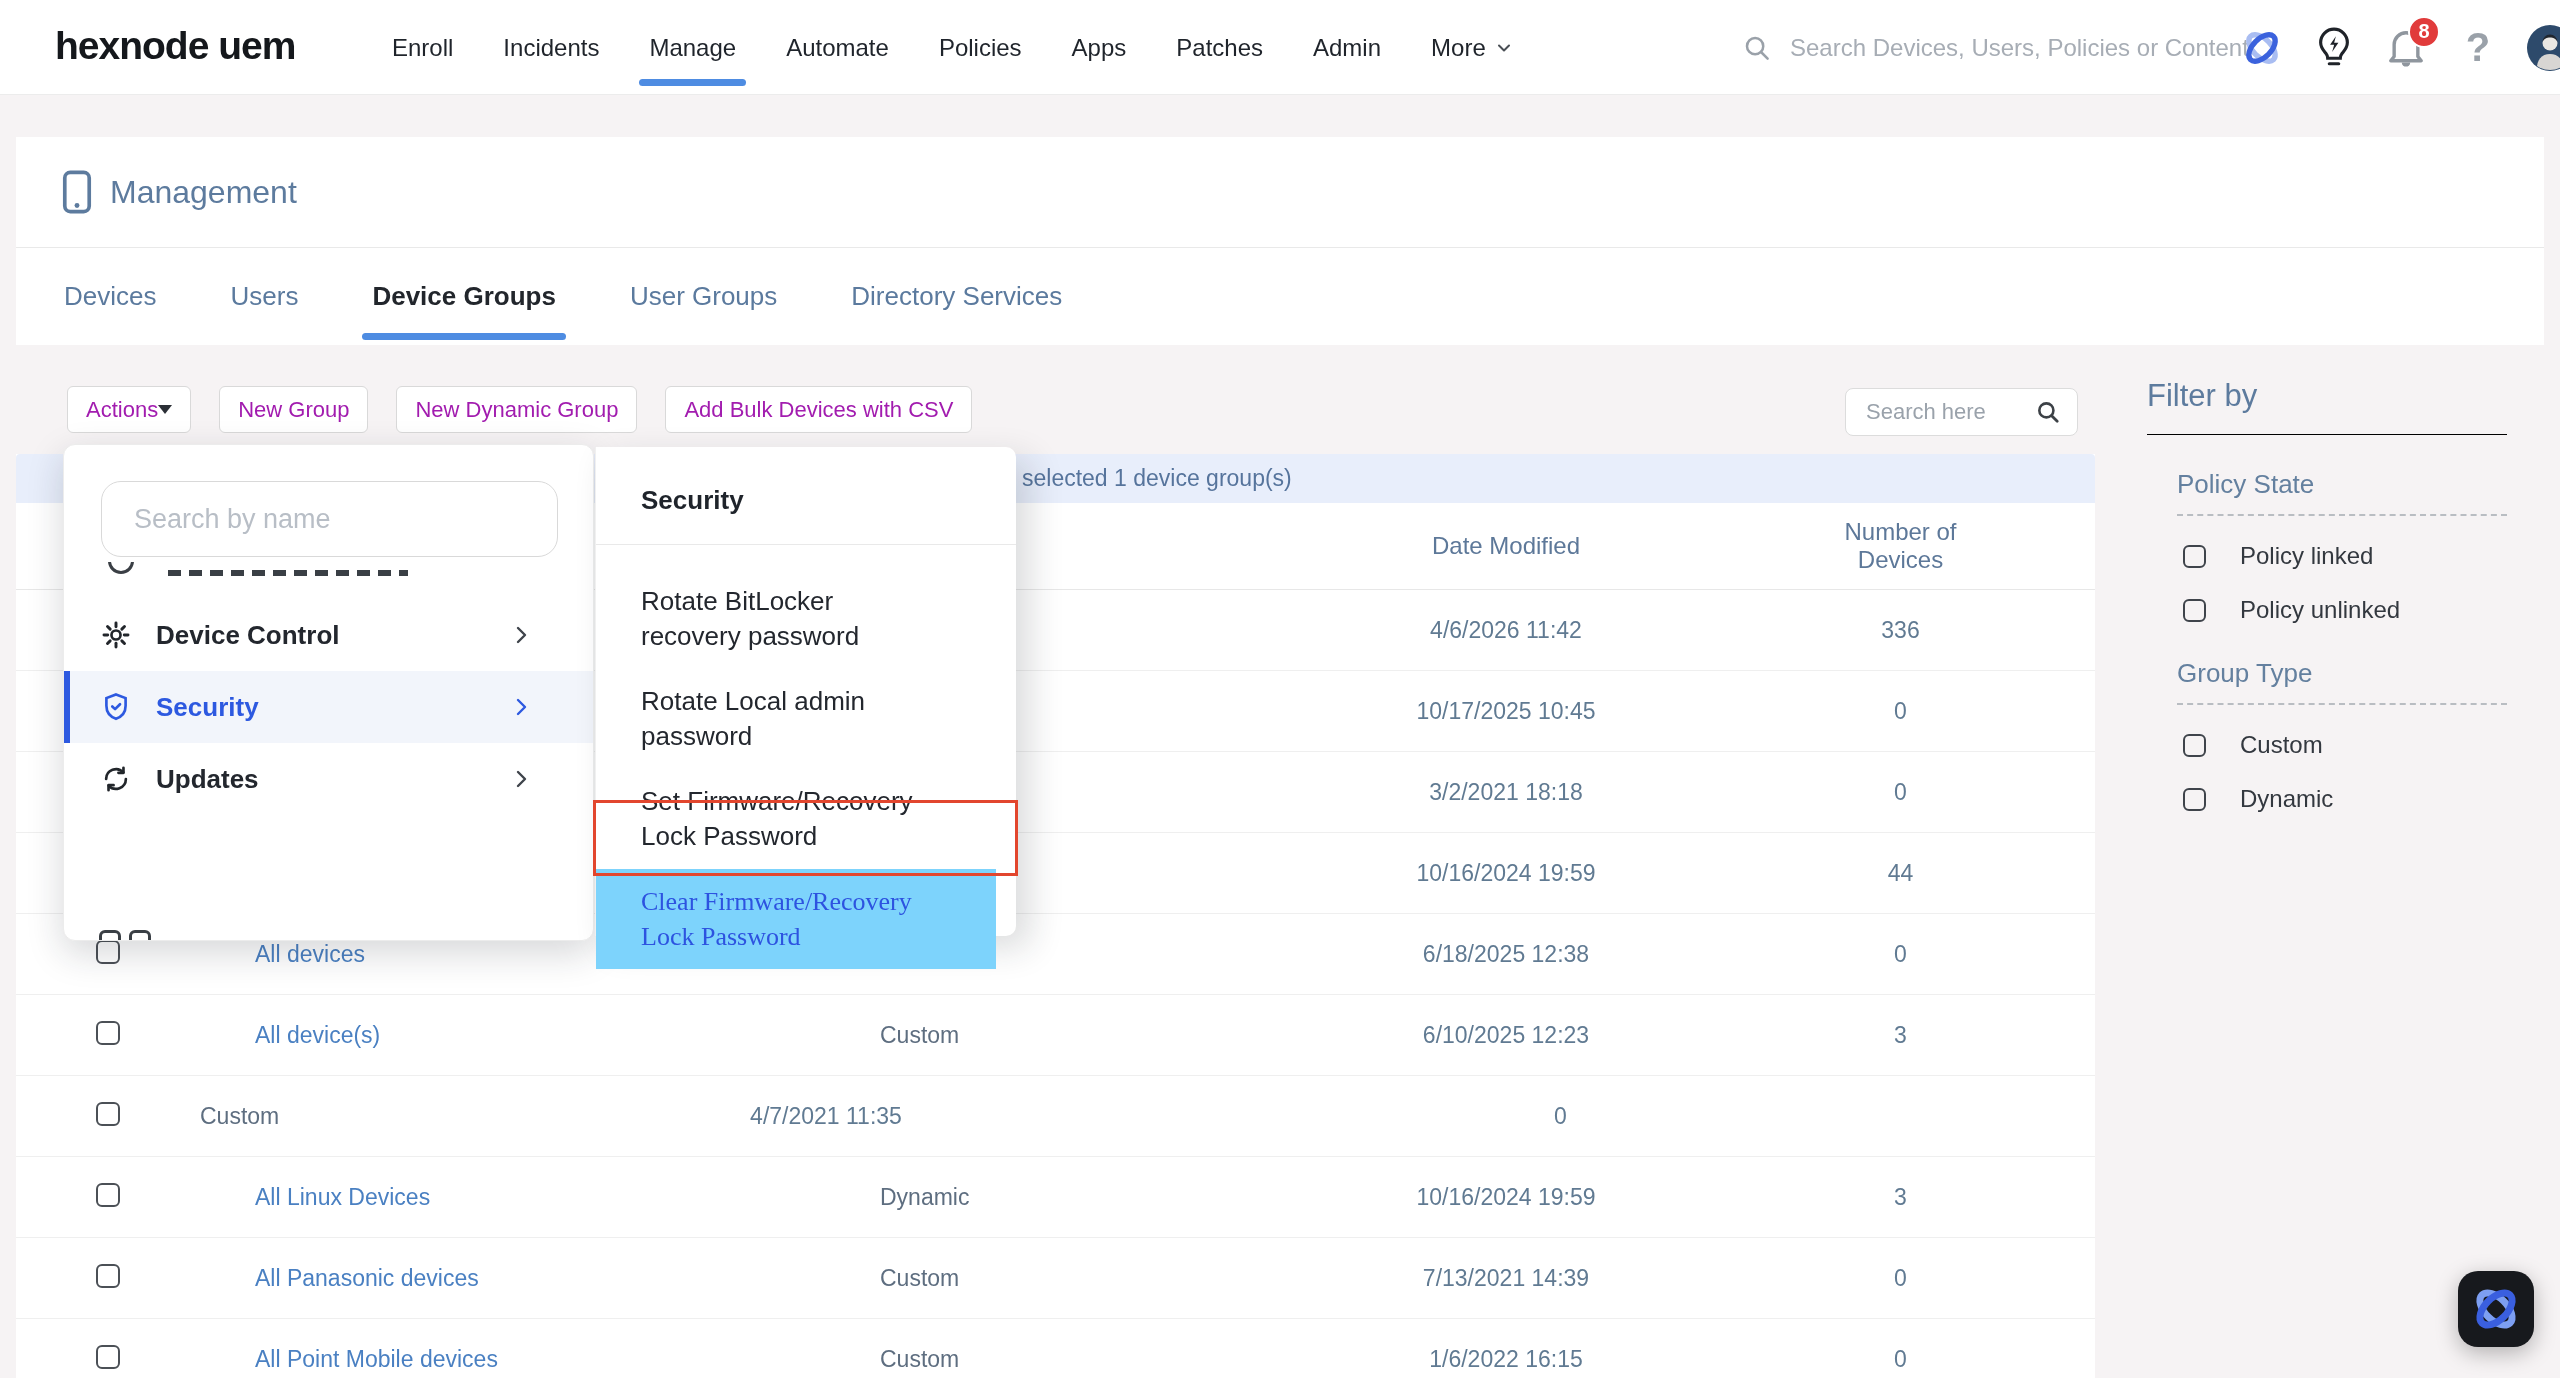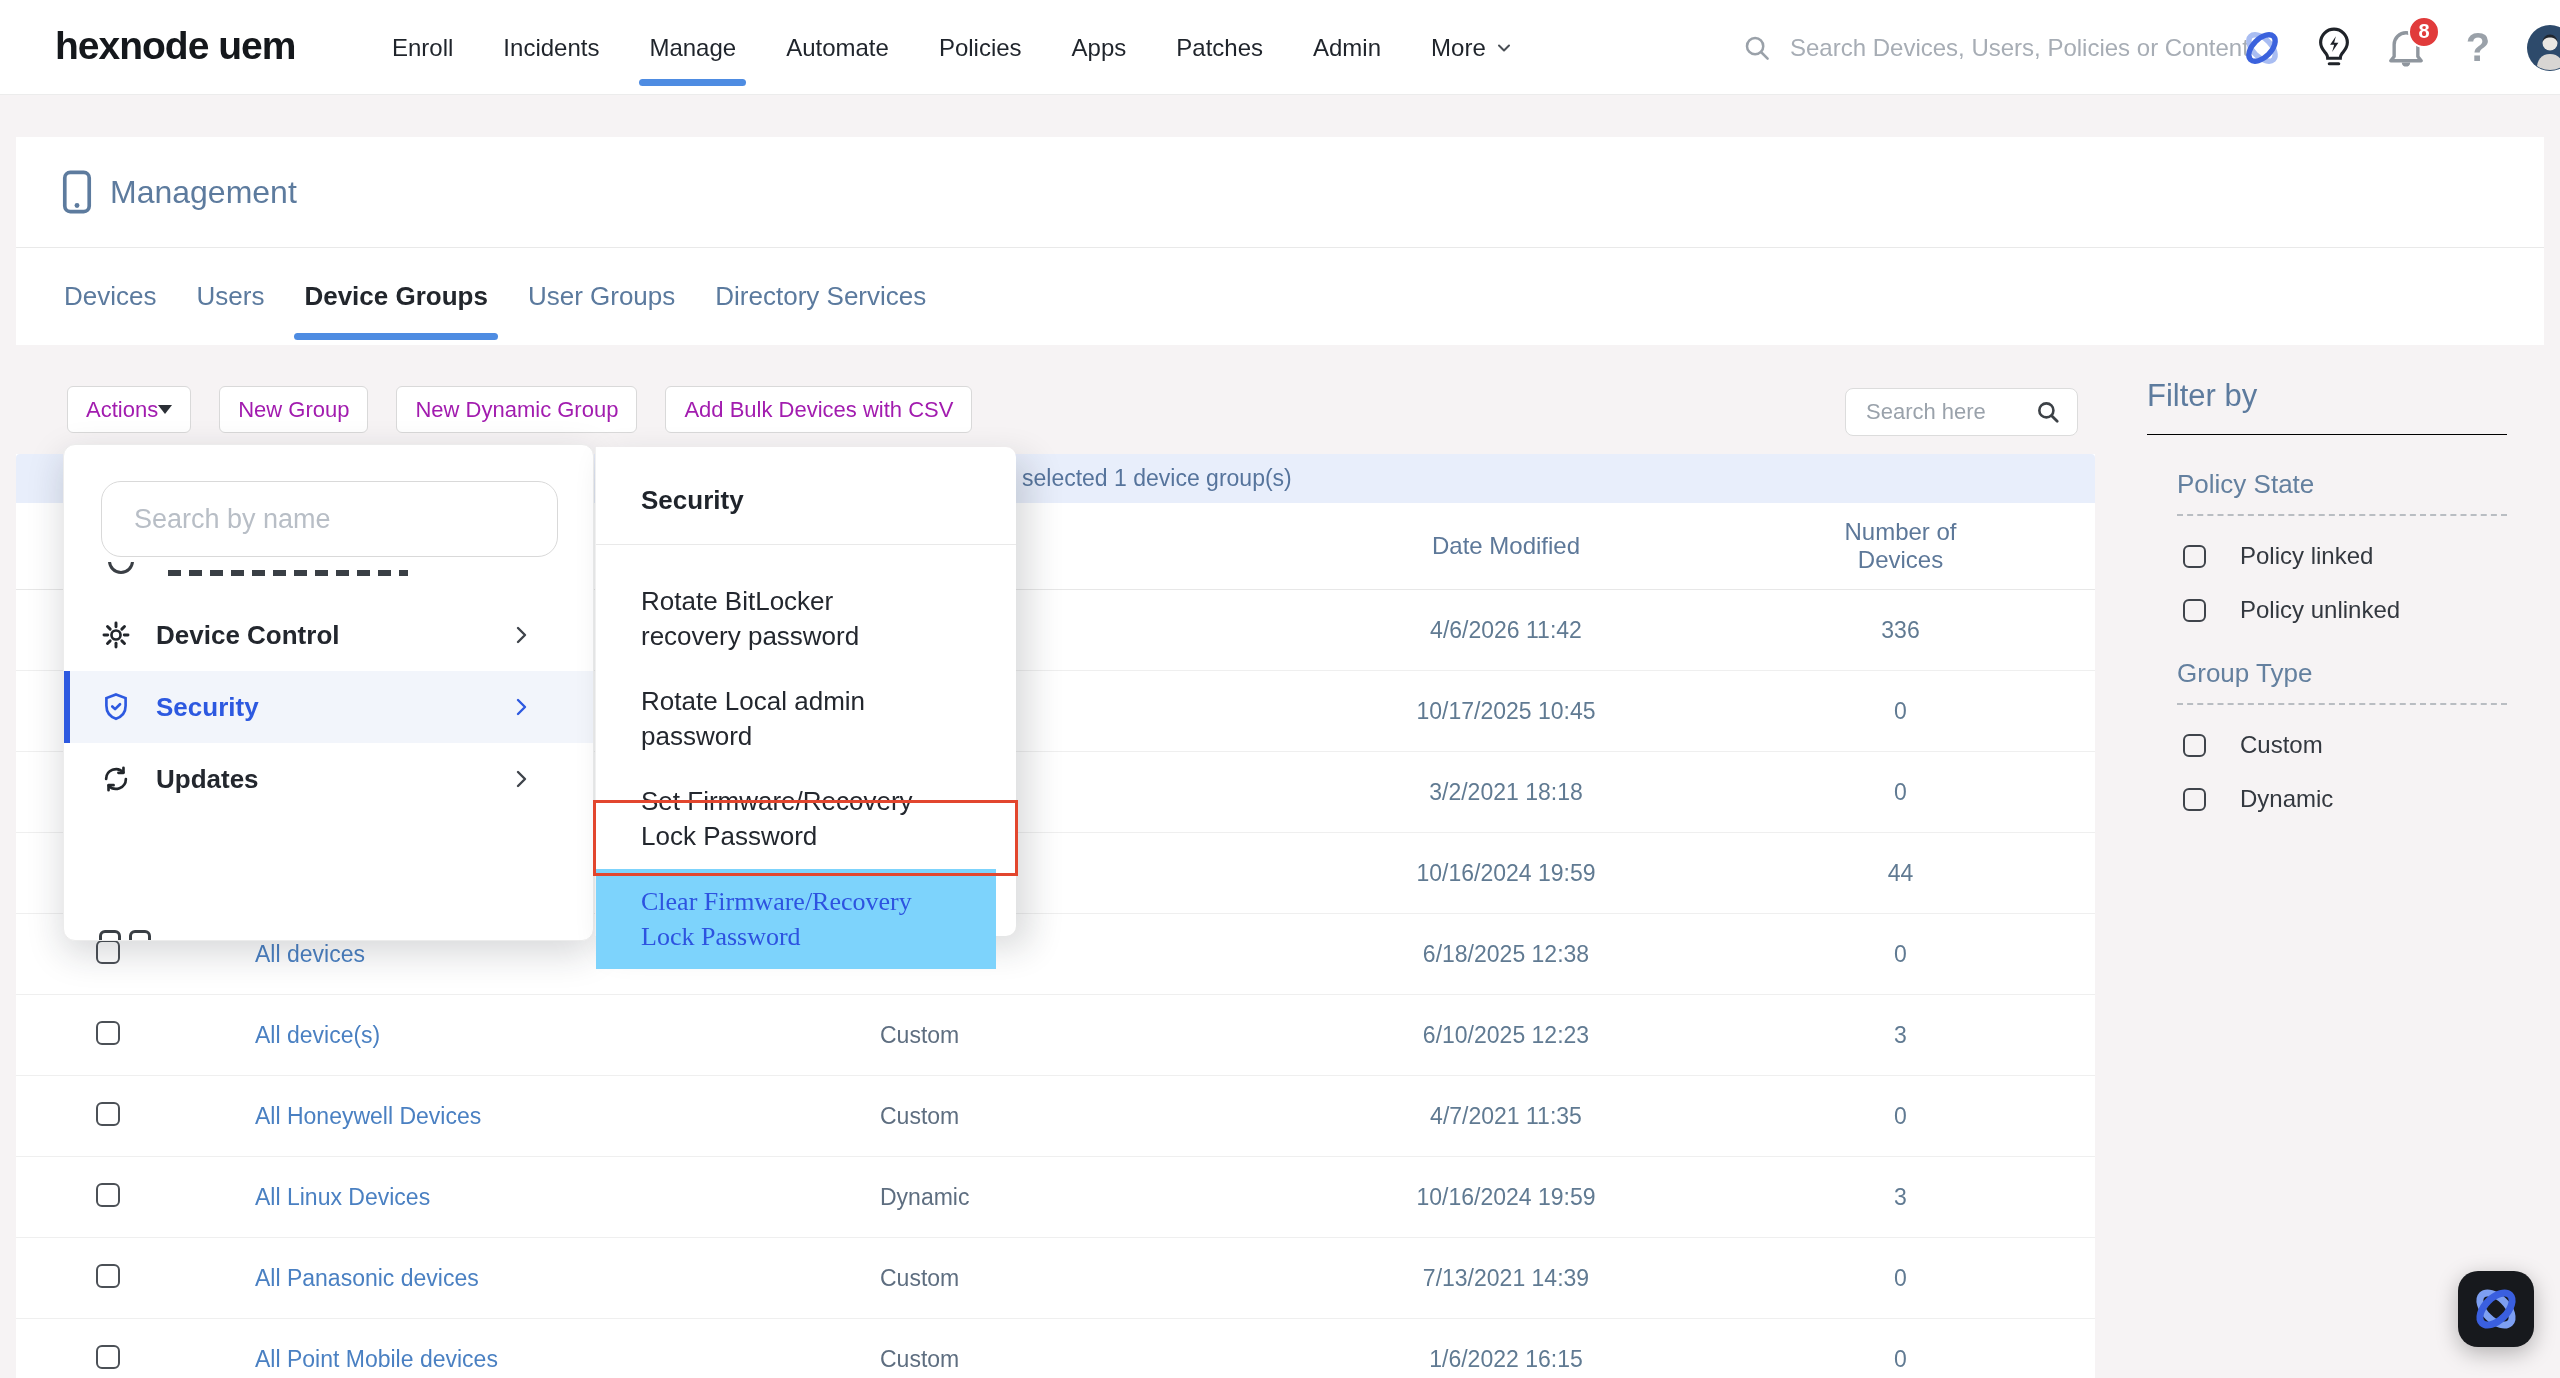--- a/index.html
+++ b/index.html
@@ -18,21 +18,21 @@
   .nav-search-ph { font-size:24px; color:#a7adb5; }
   .nav-icons { position:absolute; left:2238px; top:0; height:95px; display:flex; align-items:center; gap:24px; }
   .nav-ic { position:relative; width:48px; height:48px; display:flex; align-items:center; justify-content:center; cursor:pointer; }
   .badge { position:absolute; top:-8px; right:-10px; min-width:32px; height:32px; background:#e13b3b; border-radius:16px; color:#fff; font-size:20px; font-weight:700; display:flex; align-items:center; justify-content:center; border:2px solid #fff; }
   .help-q { font-size:40px; font-weight:700; color:#9aa1a9; }
 
   
   .head-card { position:absolute; left:16px; top:137px; width:2528px; height:208px; background:#fff; z-index:1; }
   .mgmt-row { height:111px; border-bottom:1px solid #e9e9e9; display:flex; align-items:center; padding-left:46px; gap:18px; }
   .mgmt-title { font-size:32px; font-weight:500; color:#5d7b9e; }
-  .tabs-row { height:96px; display:flex; align-items:center; padding-left:44px; gap:32px; }
+  .tabs-row { height:96px; display:flex; align-items:center; padding-left:44px; gap:66px; }
   .tab { font-size:26px; color:#5b7a9e; font-weight:500; cursor:pointer; position:relative; padding:28px 4px; }
   .tab.active { color:#22262c; font-weight:700; }
   .tab.active::after { content:""; position:absolute; left:-6px; right:-6px; bottom:0; height:7px; background:#4e8ce2; border-radius:4px; }
 
   
   .toolbar { position:absolute; left:67px; top:386px; display:flex; gap:28px; z-index:2; }
   .btn { height:47px; background:#fff; border:1px solid #d9d9d9; border-radius:6px; font-size:22px; color:#a21caf; display:flex; align-items:center; padding:0 18px; gap:0; cursor:pointer; }
   .caret-down { width:0; height:0; border-left:7px solid transparent; border-right:7px solid transparent; border-top:9px solid #2b2f36; }
   .search-here { position:absolute; left:1845px; top:388px; width:233px; height:48px; background:#fff; border:1px solid #dcdcdc; border-radius:8px; display:flex; align-items:center; justify-content:space-between; padding:0 16px 0 20px; z-index:2; }
   .search-here-ph { font-size:22px; color:#9aa2ab; }
@@ -238,21 +238,20 @@
     </div>
     <div class="trow">
       <div class="c-check"><span class="cb"></span></div>
       <div class="c-name"><a class="glink">All device(s)</a></div>
       <div class="c-type">Custom</div>
       <div class="c-date">6/10/2025 12:23</div>
       <div class="c-count">3</div>
     </div>
     <div class="trow">
       <div class="c-check"><span class="cb"></span></div>
-      <div class="c-name"><a class="glink">All Honeywell Devices</a></div>
       <div class="c-type">Custom</div>
       <div class="c-date">4/7/2021 11:35</div>
       <div class="c-count">0</div>
     </div>
     <div class="trow">
       <div class="c-check"><span class="cb"></span></div>
       <div class="c-name"><a class="glink">All Linux Devices</a></div>
       <div class="c-type">Dynamic</div>
       <div class="c-date">10/16/2024 19:59</div>
       <div class="c-count">3</div>

